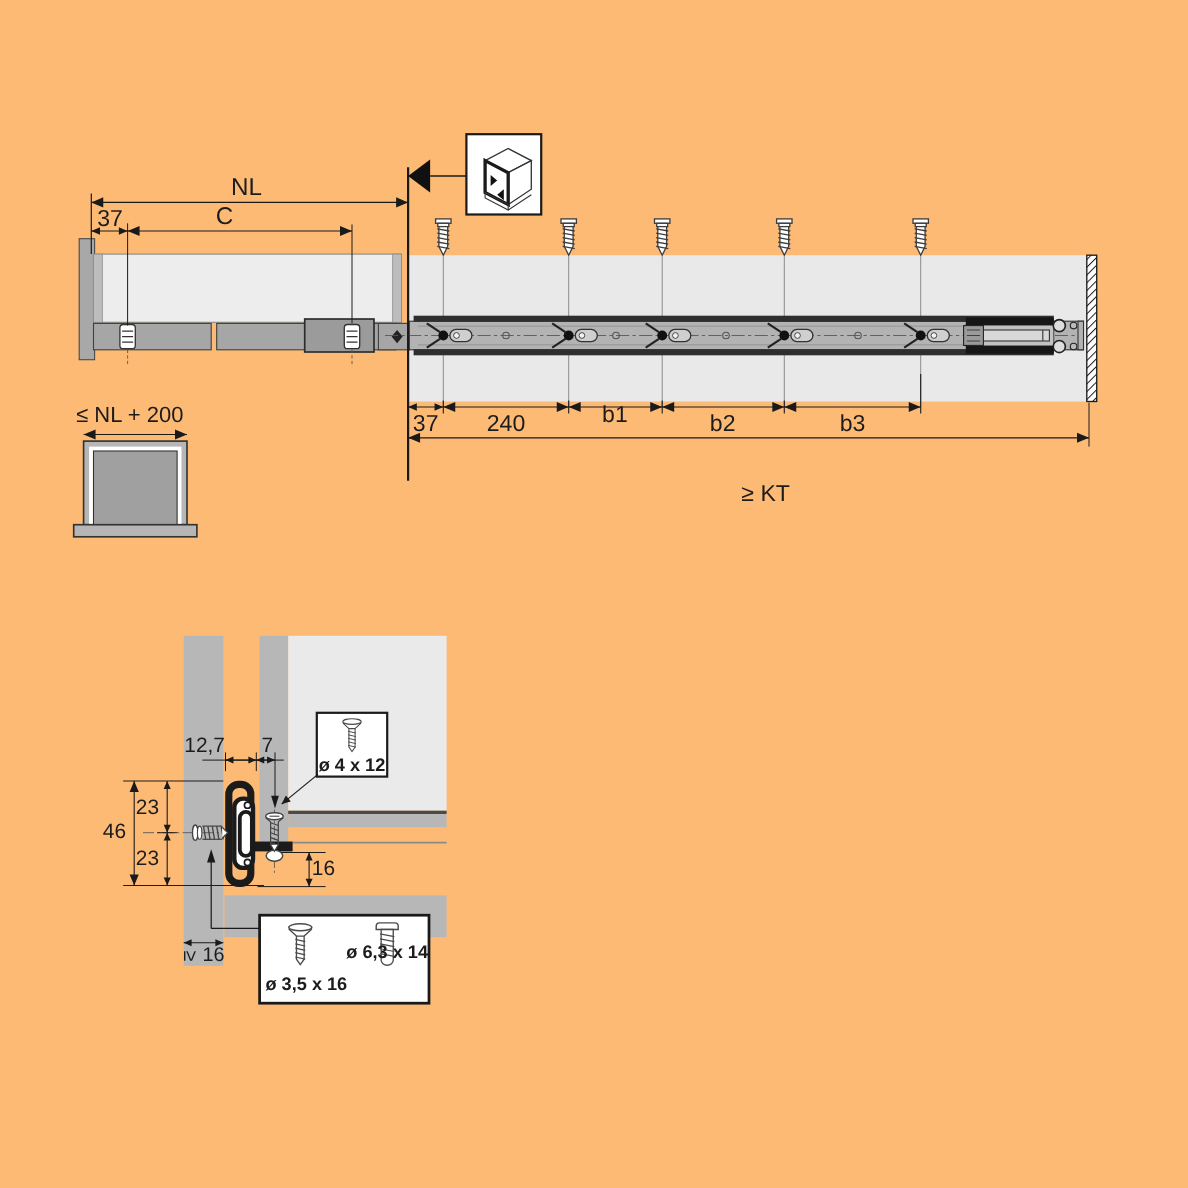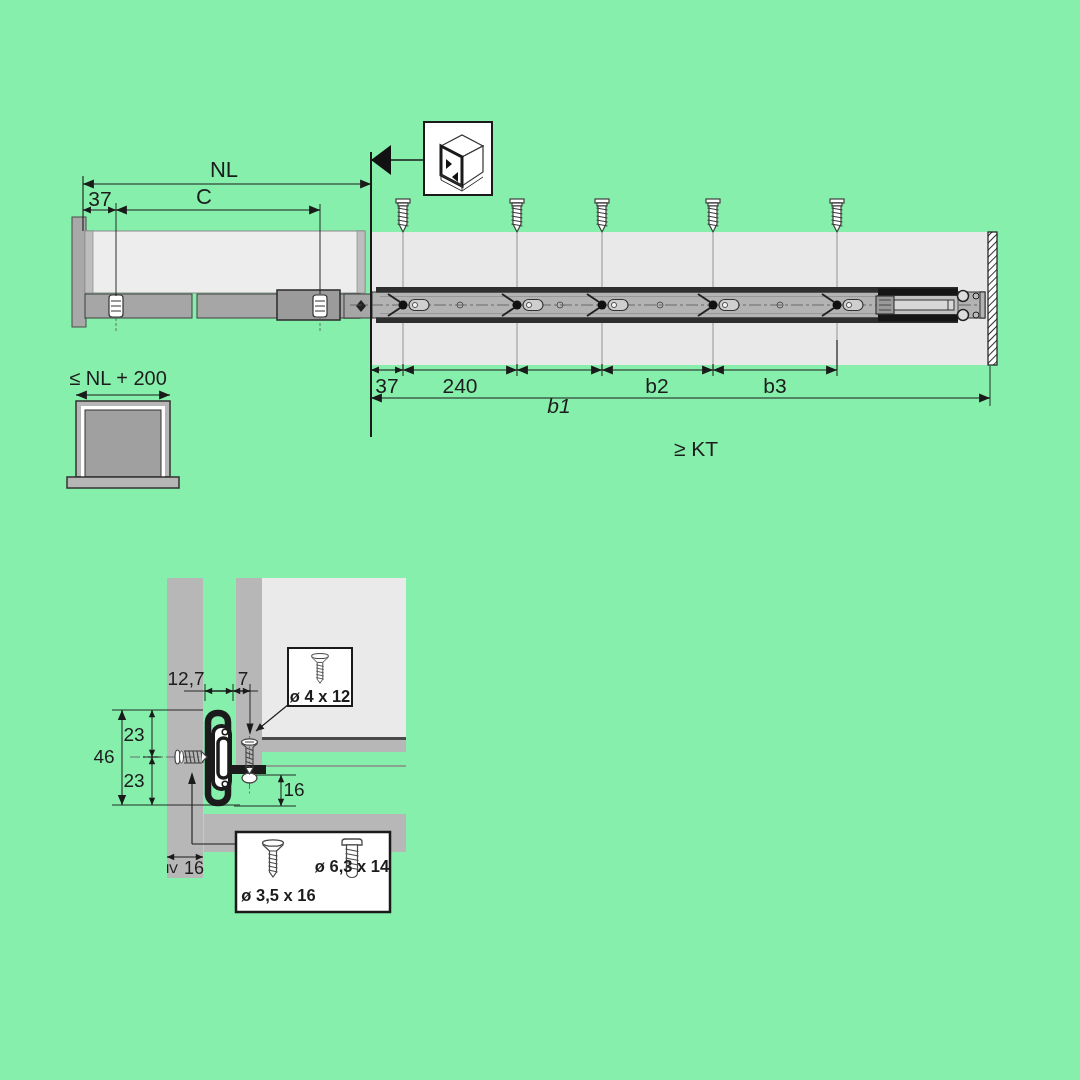--- a/index.html
+++ b/index.html
@@ -1,16 +1,16 @@
 <!DOCTYPE html>
 <html><head>
 <meta charset="utf-8">
 <style>
   html,body{margin:0;padding:0;background:#fff;}
-  .stage{position:relative;width:1080px;height:1080px;background:#86efac;overflow:hidden;
+  .stage{position:relative;width:1080px;height:1080px;background:#fdba74;overflow:hidden;
          font-family:"Liberation Sans", sans-serif;color:#1c1c1c;}
   svg{position:absolute;left:0;top:0;}
   .lbl{position:absolute;white-space:nowrap;color:#1c1c1c;line-height:1;
        font-family:"Liberation Sans", sans-serif;transform:translateX(-50%);}
   .fs22{font-size:22px;} .fs21{font-size:21px;} .fs20{font-size:20px;} .fs19{font-size:19px;} .fs18{font-size:18px;}
   .bold{font-weight:bold;font-size:16.5px;}
   .rot90{transform:rotate(90deg);transform-origin:50% 50%;}
 </style>
 </head>
 <body>
@@ -263,21 +263,21 @@
     <use href="#screwPan" transform="translate(352,841)"></use>
   </g>
 </svg>
 
 <div class="lbl fs22" style="left:224px;top:159px;">NL</div>
 <div class="lbl fs21" style="left:100px;top:188px;">37</div>
 <div class="lbl fs22" style="left:204px;top:186px;">C</div>
 
 <div class="lbl fs21" style="left:387px;top:375px;">37</div>
 <div class="lbl fs21" style="left:460px;top:375px;">240</div>
-<div class="lbl fs21" style="left:559px;top:395px;font-style:italic;">b1</div>
+<div class="lbl fs21" style="left:559px;top:367px;">b1</div>
 <div class="lbl fs21" style="left:657px;top:375px;">b2</div>
 <div class="lbl fs21" style="left:775px;top:375px;">b3</div>
 <div class="lbl fs21" style="left:696px;top:403px;margin-top:35px;">≥ KT</div>
 
 <div class="lbl fs20" style="left:118px;top:368px;">≤ NL + 200</div>
 
 <div class="lbl fs19" style="left:186px;top:669px;">12,7</div>
 <div class="lbl fs19" style="left:243px;top:669px;">7</div>
 <div class="lbl fs19" style="left:104px;top:747px;">46</div>
 <div class="lbl fs19" style="left:134px;top:725px;">23</div>

